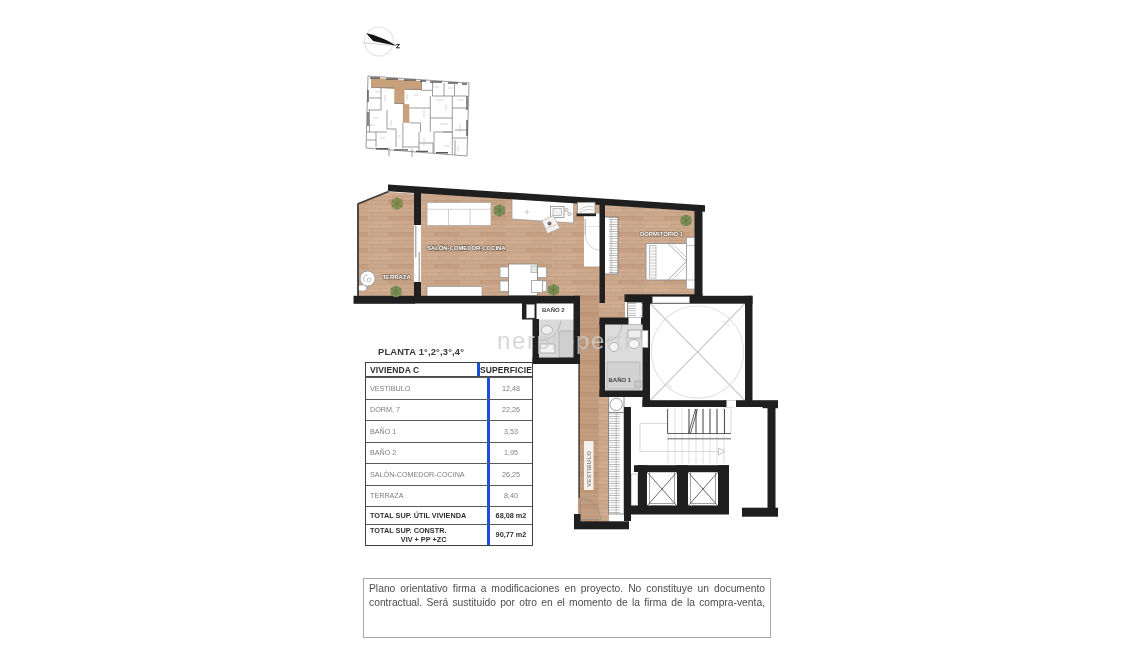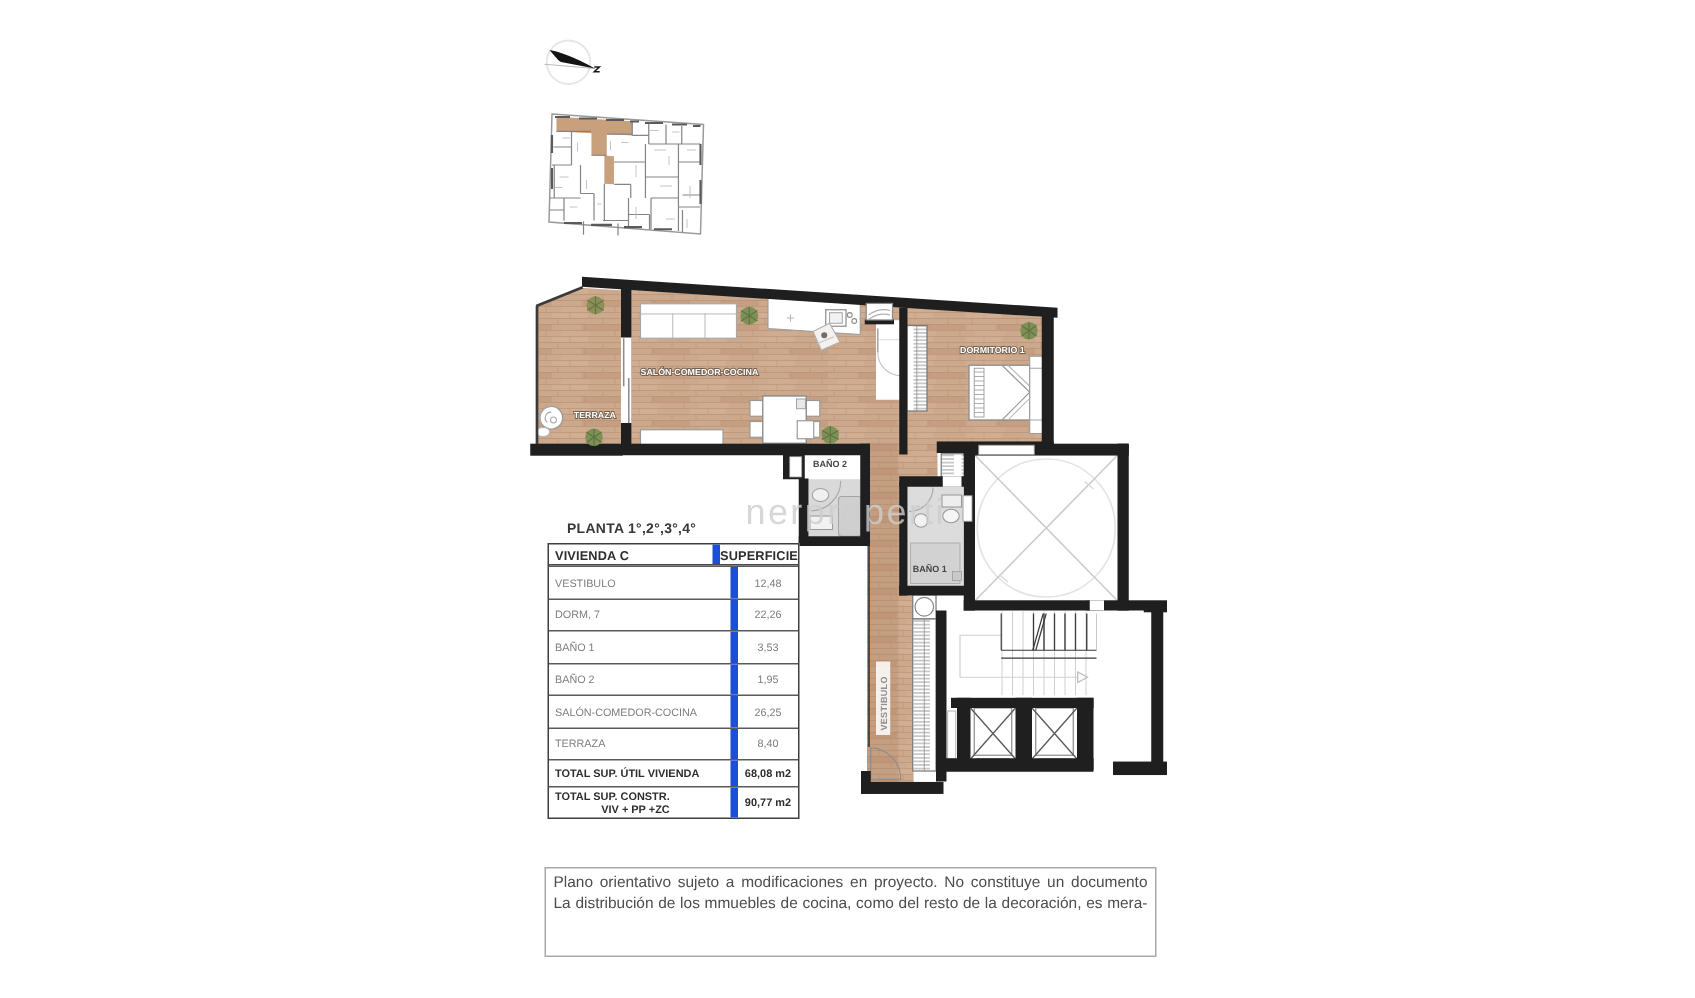--- a/index.html
+++ b/index.html
@@ -1,21 +1,21 @@
 <!DOCTYPE html>
 <html><head>
 <meta charset="utf-8">
 <style>
 html,body{margin:0;padding:0;background:#ffffff;}
 #page{position:relative;width:1130px;height:665px;background:#fff;overflow:hidden;font-family:"Liberation Sans", sans-serif;}
 svg text{font-family:"Liberation Sans", sans-serif;}
 #tbl{position:absolute;left:365px;top:362px;width:166px;border:1.5px solid #3f3f3f;background:#fff;}
 #tbl .row{display:flex;border-top:1px solid #5a5a5a;}
 #tbl .row.hd{border-top:none;border-bottom:1.5px solid #4a4a4a;}
-#tbl .c1{width:117px;border-right:5px solid #1d4ed8;padding-left:4px;display:flex;align-items:center;}
+#tbl .c1{width:117px;border-right:3px solid #1d4ed8;padding-left:4px;display:flex;align-items:center;}
 #tbl .c2{flex:1;display:flex;align-items:center;justify-content:center;text-align:left;}
 .hdr{font-size:8.5px;font-weight:bold;color:#2e2e2e;letter-spacing:0.1px;}
 .dat{font-size:7.2px;color:#7d7d7d;}
 .tot{font-size:7.3px;font-weight:bold;color:#2e2e2e;text-align:right;}
 #title{position:absolute;left:378px;top:347px;font-size:9.3px;font-weight:bold;color:#383838;letter-spacing:0.2px;}
 #disc{position:absolute;left:363px;top:578px;width:396px;height:52px;border:1px solid #a8a8a8;padding:3px 5px;font-size:10.3px;line-height:14.4px;color:#4d4d4d;}
 #disc .jl{text-align:justify;text-align-last:justify;}
 </style>
 </head>
 <body>
@@ -431,16 +431,16 @@
         <div class="c1 tot">TOTAL SUP. ÚTIL VIVIENDA</div>
         <div class="c2 tot">68,08 m2</div>
       </div>
 <div class="row" style="height:20.5px">
         <div class="c1 tot" style="line-height:9px">TOTAL SUP. CONSTR.<br>VIV + PP +ZC</div>
         <div class="c2 tot">90,77 m2</div>
       </div>
 </div>
 
 <div id="disc">
-      <div class="jl">Plano orientativo sujeto a modificaciones en proyecto. No constituye un documento</div>
-      <div class="jl">La distribución de los mmuebles de cocina, como del resto de la decoración, es mera-</div>
+      <div class="jl">Plano orientativo firma a modificaciones en proyecto. No constituye un documento</div>
+      <div class="jl">contractual. Será sustituido por otro en el momento de la firma de la compra-venta,</div>
     </div>
 </div>
 
 </body></html>

